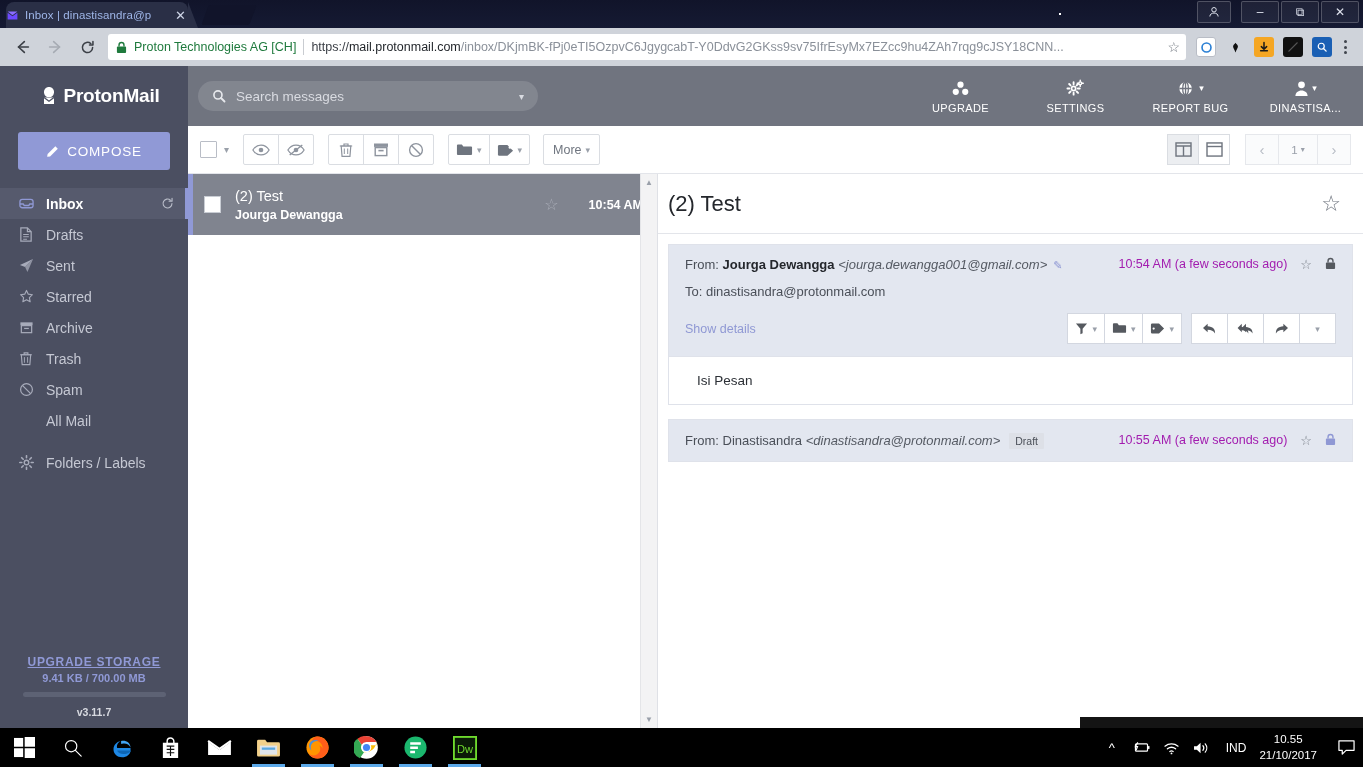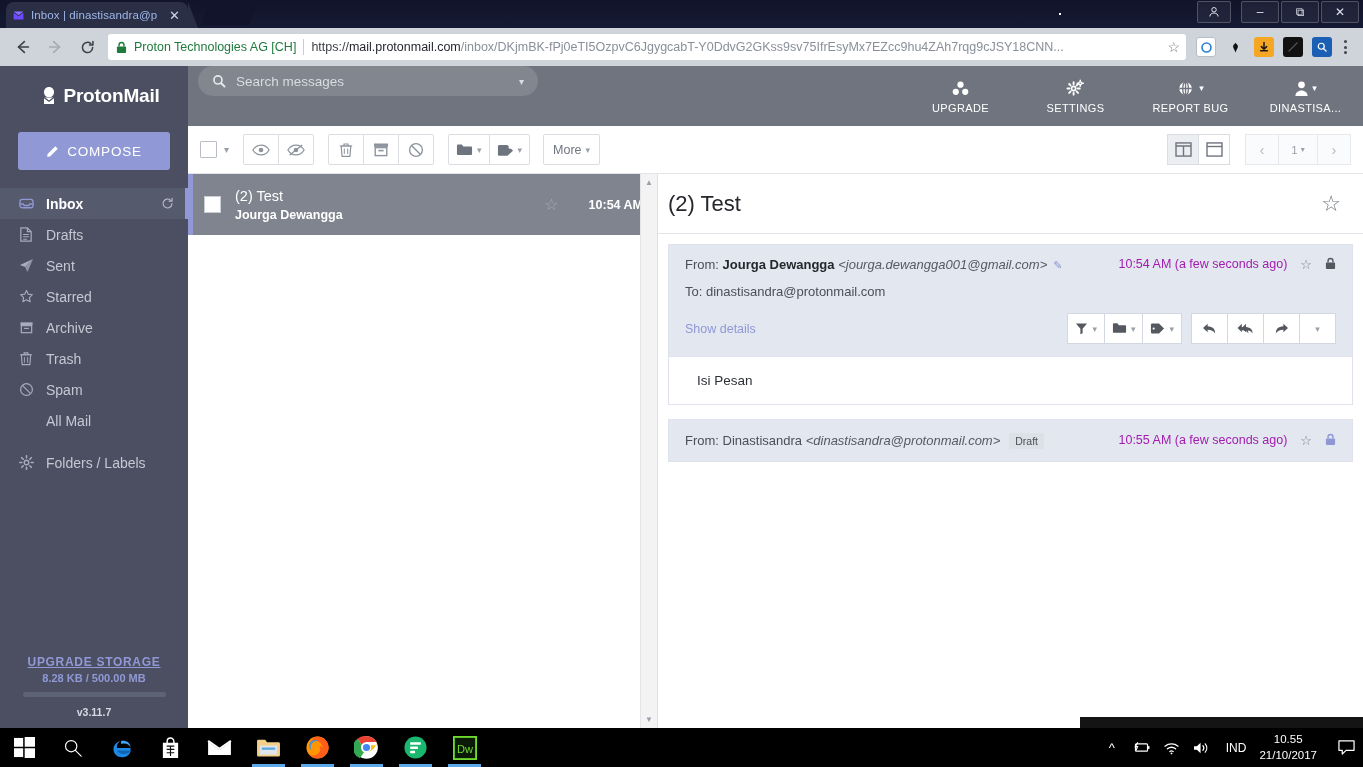--- a/index.html
+++ b/index.html
@@ -22,21 +22,21 @@
       radial-gradient(1px 1px at 600px 12px, #dfe6ff 50%, transparent 60%),
       radial-gradient(1px 1px at 760px 20px, #fff 50%, transparent 60%),
       radial-gradient(1px 1px at 900px 8px, #fff 50%, transparent 60%),
       radial-gradient(1.5px 1.5px at 1060px 14px, #fff 50%, transparent 60%),
       linear-gradient(#11142a, #151a33);
   }
   .tab {
     position:absolute; left:6px; top:2px; width:182px; height:26px;
     background:#2a2f46;
     border-top-left-radius:8px; border-top-right-radius:8px;
-    display:flex; align-items:center; padding:0 6px; gap:6px;
+    display:flex; align-items:center; padding:0 0; gap:6px;
   }
   .tab::after{
     content:""; position:absolute; right:-10px; bottom:0;
     width:0;height:0;border-left:10px solid #2a2f46;border-top:26px solid transparent;
   }
   .tab-favicon{
     width:13px;height:13px;border-radius:2px;position:relative;flex:0 0 auto;
   }
   .tab-favicon svg{display:block}
   .tab-title{
@@ -118,21 +118,21 @@
     position:absolute; left:0; bottom:10px; width:188px; text-align:center;
   }
   .storage .up{ color:#9099d6; font-size:12px; letter-spacing:.7px; font-weight:bold;text-decoration:underline;}
   .storage .num{ color:#9099d6; font-size:11px; margin-top:3px; font-weight:bold;}
   .storage .bar{ margin:8px auto 0; width:143px;height:5px;background:#5d6274;border-radius:3px;}
   .storage .ver{ margin-top:9px; color:#d7d9e0; font-size:10.5px; font-weight:bold;}
 
   
   .topbar{
     position:absolute; left:188px; top:0; width:1175px; height:60px; background:#70747f;
-    display:flex; 
+    display:flex; align-items:center;
   }
   .search{
     margin-left:10px; width:340px; height:30px; background:rgba(255,255,255,.13);
     border-radius:16px; display:flex; align-items:center; padding:0 14px; gap:10px;
   }
   .search .sico{ color:#e6e8ec; font-size:13px;}
   .search .ph{ color:#d9dbe1; font-size:13.5px; flex:1;}
   .search .chev{ color:#d9dbe1; font-size:10px;}
   .topnav{ margin-left:auto; display:flex; align-items:center; height:60px;}
   .topnav-item{
@@ -468,21 +468,21 @@
                 <circle cx="8" cy="8" r="2.4" fill="none" stroke="currentColor" stroke-width="1.5"></circle>
                 <path d="M8 .8v2.2M8 13v2.2M.8 8h2.2M13 8h2.2M2.9 2.9l1.6 1.6M11.5 11.5l1.6 1.6M13.1 2.9l-1.6 1.6M4.5 11.5l-1.6 1.6" stroke="currentColor" stroke-width="1.7" stroke-linecap="round"></path>
               </svg>
           </span>
           <span>Folders / Labels</span>
         </div>
       </div>
 
       <div class="storage">
         <div class="up">UPGRADE STORAGE</div>
-        <div class="num">8.28 KB / 500.00 MB</div>
+        <div class="num">9.41 KB / 700.00 MB</div>
         <div class="bar"></div>
         <div class="ver">v3.11.7</div>
       </div>
     </div>
 
     <div class="topbar">
       <div class="search">
         <span class="sico">
           <svg width="14" height="14" viewBox="0 0 16 16">
               <circle cx="6.8" cy="6.8" r="4.6" fill="none" stroke="#e6e8ec" stroke-width="1.9"></circle>

